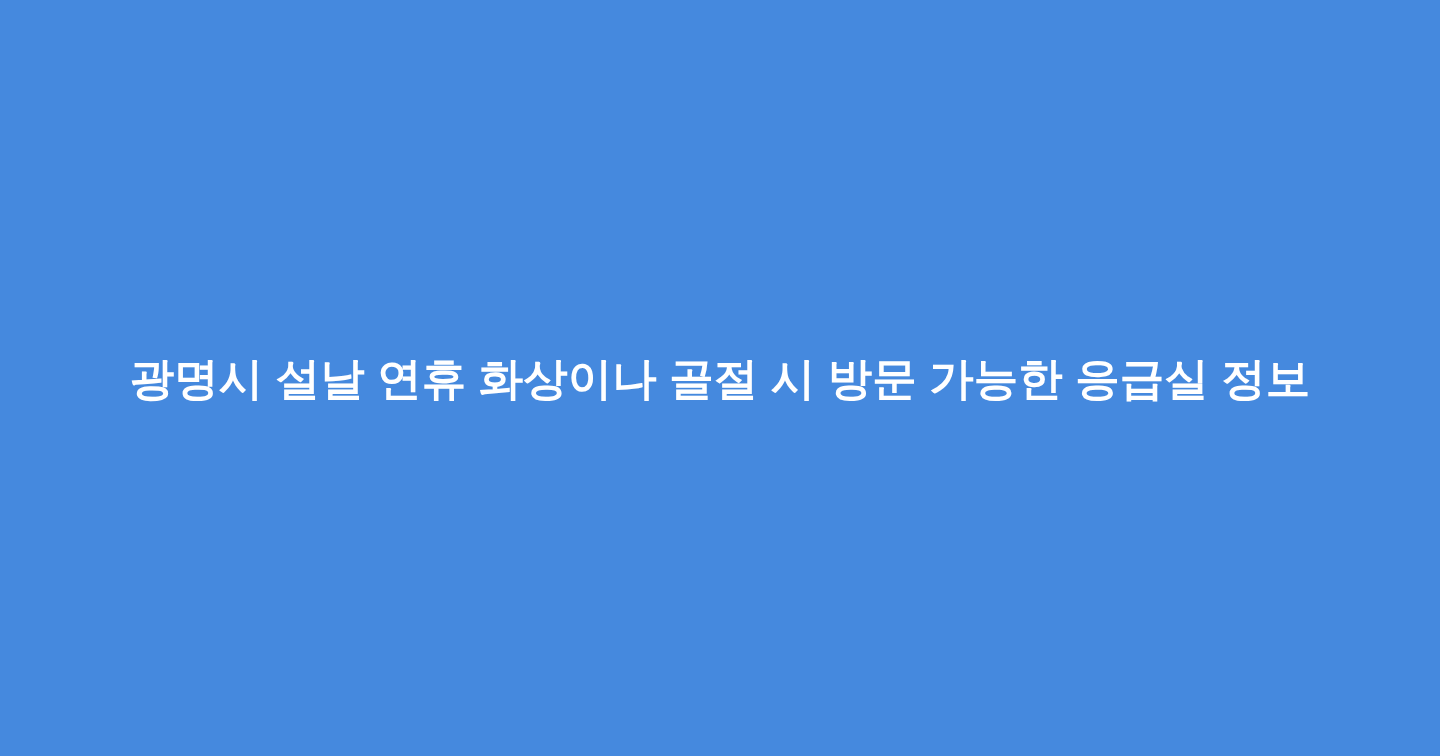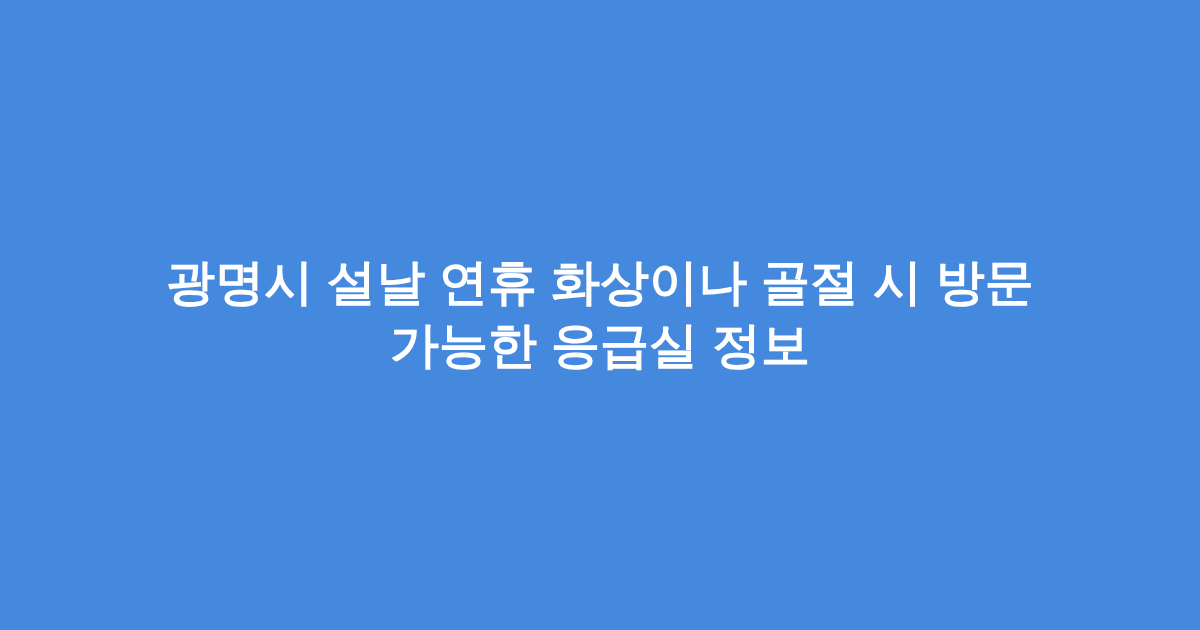--- a/index.html
+++ b/index.html
@@ -32,21 +32,21 @@
   .headline-block {
     width: 1010px;
     max-width: 1010px;
     text-align: center;
   }
 
   .headline {
     margin: 1px;
     color: #ffffff;
     font-family: "Liberation Sans", "DejaVu Sans", sans-serif;
-    font-size: 49px;
+    font-size: 37px;
     font-weight: 700;
     line-height: 63px;
     letter-spacing: 0.1px;
     word-break: keep-all;
     overflow-wrap: break-word;
     text-rendering: geometricPrecision;
   }
 </style>
 </head>
 <body>

